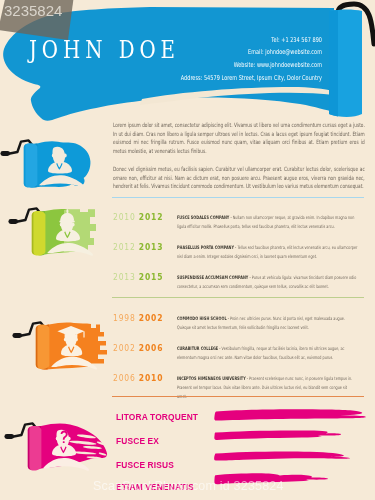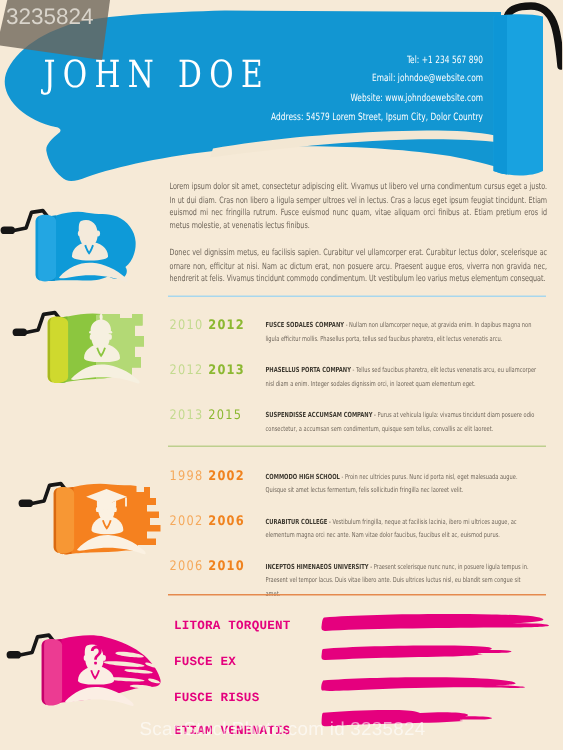--- a/index.html
+++ b/index.html
@@ -32,21 +32,21 @@
   .years{position:absolute;font-family:"DejaVu Sans",sans-serif;font-size:8.8px;
          font-stretch:condensed;letter-spacing:0.85px;white-space:nowrap;line-height:1;
          transform:scaleX(.96);transform-origin:left top;}
   .ecol{position:absolute;left:177px;width:220px;font-size:4.6px;line-height:9.2px;transform:scaleX(.82);transform-origin:left top;}
   .etitle{font-size:4.7px;font-weight:700;letter-spacing:.01px;color:#3d3930;line-height:9.2px;}
   .edesc{font-size:4.6px;color:#6e655a;font-weight:400;line-height:9.2px;}
   .ecol p{margin:0;line-height:9.2px;text-align:left;}
   .rule{position:absolute;left:112px;width:252px;height:1px;}
 
   
-  .skill-label{position:absolute;left:116px;font-family:Liberation Mono, monospace;font-weight:700;
+  .skill-label{position:absolute;left:116px;font-family:Liberation Sans, sans-serif;font-weight:700;
                font-size:8.4px;letter-spacing:.15px;color:#e4007d;white-space:nowrap;}
 
   
   #wm-bottom{position:absolute;left:93px;top:479px;font-family:"Liberation Sans",sans-serif;
              font-size:12.5px;color:rgba(255,255,255,.6);letter-spacing:.2px;white-space:nowrap;}
 </style>
 </head>
 <body>
 
 <div id="page">
@@ -302,21 +302,21 @@
     </div>
 
     <div class="years" style="left:113px;top:243px">
       <span style="color:#c3da8f">2012</span><span style="color:#c3da8f"> </span><span style="color:#8cb832;font-weight:700">2013</span>
     </div>
     <div class="ecol body-txt" style="top:242.5px">
       <p><span class="etitle">PHASELLUS PORTA COMPANY</span> <span class="edesc">- Tellus sed faucibus pharetra, elit lectus venenatis arcu, eu ullamcorper nisl diam a enim. Integer sodales dignissim orci, in laoreet quam elementum eget.</span></p>
     </div>
 
     <div class="years" style="left:113px;top:273px">
-      <span style="color:#c3da8f">2013</span><span style="color:#c3da8f"> </span><span style="color:#8cb832;font-weight:400">2015</span>
+      <span style="color:#c3da8f">2013</span><span style="color:#c3da8f"> </span><span style="color:#8cb832;font-weight:700">2015</span>
     </div>
     <div class="ecol body-txt" style="top:272.5px">
       <p><span class="etitle">SUSPENDISSE ACCUMSAM COMPANY</span> <span class="edesc">- Purus at vehicula ligula: vivamus tincidunt diam posuere odio consectetur, a accumsan sem condimentum, quisque sem tellus, convallis ac elit laoreet.</span></p>
     </div>
   </div>
   <div class="rule" style="top:297px;background:#bdcf8e"></div>
 
   <div>
     <div class="years" style="left:113px;top:314px">
       <span style="color:#f5a95c">1998</span><span style="color:#f5a95c"> </span><span style="color:#f0831f;font-weight:700">2002</span>

